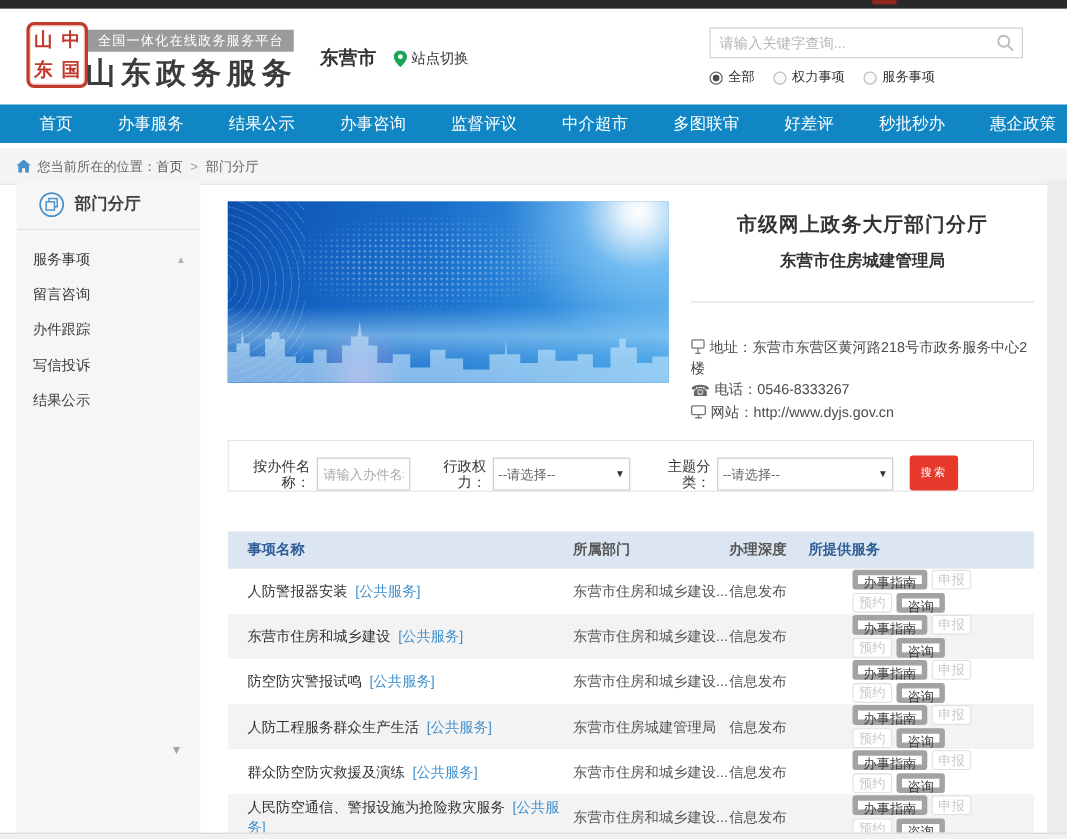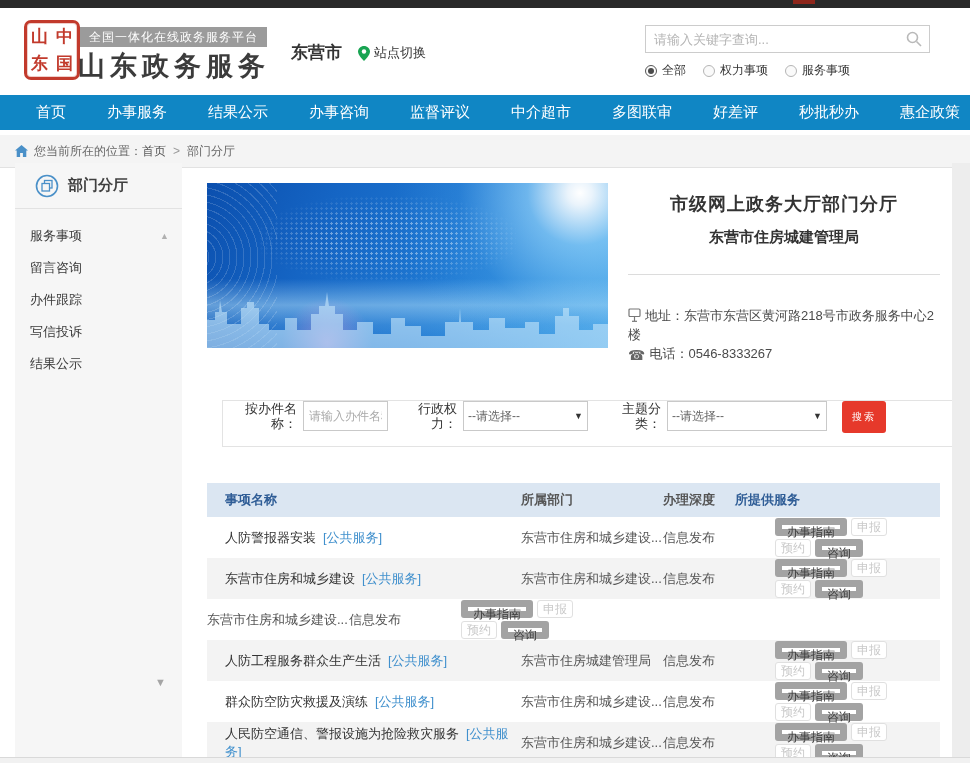--- a/index.html
+++ b/index.html
@@ -81,22 +81,22 @@
   .dept{left:628px;top:183px;width:312px;}
   .dept .t1{font-size:18px;font-weight:bold;text-align:center;color:#333;letter-spacing:1px;padding-top:9px;}
   .dept .t2{font-size:15px;font-weight:bold;text-align:center;color:#333;margin-top:12px;}
   .dept .div{border-top:1px solid #dcdcdc;margin-top:27px;}
   .dept .contact{margin-top:31px;font-size:13px;color:#4a4a4a;line-height:19px;}
   .dept .line{margin-bottom:0;}
   .dept .ic{display:inline-block;vertical-align:-2px;margin-right:4px;color:#666;}
   .dept .tel{font-size:14px;}
 
   
-  .filter{left:222px;top:400px;width:733px;height:47px;border:1px solid #e3e3e3;box-sizing:border-box;
-      display:flex;align-items:flex-start;padding-left:18px;font-size:13px;color:#333;background:#fff;}
+  .filter{left:207px;top:400px;width:733px;height:47px;border:1px solid #e3e3e3;box-sizing:border-box;
+      display:flex;align-items:flex-end;padding-left:18px;font-size:13px;color:#333;background:#fff;}
   .flabel{line-height:15px;white-space:normal;text-align:right;}
   .flabel.w1{width:56px;}
   .flabel.w2{width:45px;}
   .filter input{width:85px;height:30px;border:1px solid #c9c9c9;box-sizing:border-box;margin-left:6px;
       font-size:12px;color:#555;padding:0 5px;outline:0;font-family:inherit;}
   .filter input::placeholder{color:#aaa;}
   .fselect{height:30px;border:1px solid #c9c9c9;box-sizing:border-box;margin-left:6px;background:#fff;
       display:flex;align-items:center;justify-content:space-between;padding:0 4px;font-size:12px;color:#666;cursor:pointer;}
   .fselect .arr{font-size:9px;color:#333;}
   .fs1{width:125px;margin-right:28px;}
@@ -114,21 +114,21 @@
   .c3{flex:0 0 72px;}
   .c4{flex:1;}
   .trow{min-height:38px;font-size:13px;padding:1px 0;box-sizing:border-box;}
   .trow:nth-child(even){background:#f3f3f3;}
   .item-name{color:#333;}
   .item-tag{color:#4090cd;text-decoration:none;margin-left:7px;}
   .c2,.c3{color:#555;}
   .abtn-wrap{margin-left:40px;width:114px;display:flex;flex-wrap:wrap;gap:3px 4px;}
   .abtn{height:18px;line-height:15px;padding:0 5px;font-size:12px;background:#fff;border-radius:3px;
       cursor:pointer;font-family:inherit;white-space:nowrap;}
-  .abtn.en{border:7px solid #a3a3a3;color:#3c3c3c;}
+  .abtn.en{border:5px solid #a3a3a3;color:#3c3c3c;}
   .abtn.dis{border:1px solid #e0e0e0;color:#c9c9c9;cursor:default;}
 </style>
 </head>
 <body>
 
 <div class="screen">
 
   <div class="abs topbar">
     <div class="abs topbar-accent"></div>
   </div>
@@ -246,20 +246,27 @@
       <div class="line">
         <svg class="ic" width="13" height="14" viewBox="0 0 13 14">
           <rect x="1" y="1" width="11" height="7.5" rx="1" fill="none" stroke="#777" stroke-width="1.2"></rect>
           <line x1="6.5" y1="8.5" x2="6.5" y2="13" stroke="#777" stroke-width="1.2"></line>
           <line x1="4" y1="13.3" x2="9" y2="13.3" stroke="#777" stroke-width="1.2"></line>
         </svg><span>地址：</span><span>东营市东营区黄河路218号市政务服务中心2楼</span>
       </div>
       <div class="line">
         <span class="ic tel">☎</span><span>电话：</span><span>0546-8333267</span>
       </div>
+      <div class="line">
+        <svg class="ic" width="14" height="13" viewBox="0 0 14 13">
+          <rect x="0.8" y="1" width="12.4" height="8" rx="1" fill="none" stroke="#777" stroke-width="1.2"></rect>
+          <line x1="7" y1="9" x2="7" y2="11.3" stroke="#777" stroke-width="1.2"></line>
+          <line x1="4" y1="11.8" x2="10" y2="11.8" stroke="#777" stroke-width="1.2"></line>
+        </svg><span>网站：</span><span>http://www.dyjs.gov.cn</span>
+      </div>
     </div>
   </div>
 
   <div class="abs filter">
     <div class="flabel w1">按办件名称：</div>
     <input type="text" placeholder="请输入办件名称" style="">
     <div class="gap1"></div>
     <div class="flabel w2">行政权力：</div>
     <div class="fselect fs1">
       <span>--请选择--</span>
@@ -305,20 +312,23 @@
     <div class="c4">
             <div class="abtn-wrap">
               <button class="abtn en">办事指南</button>
               <button class="abtn dis">申报</button>
               <button class="abtn dis">预约</button>
               <button class="abtn en">咨询</button>
             </div>
           </div>
   </div>
         <div class="trow">
+    <div class="c1">
+      <span class="item-name">防空防灾警报试鸣</span><a href="#" class="item-tag">[公共服务]</a>
+    </div>
     <div class="c2">东营市住房和城乡建设...</div>
     <div class="c3">信息发布</div>
     <div class="c4">
             <div class="abtn-wrap">
               <button class="abtn en">办事指南</button>
               <button class="abtn dis">申报</button>
               <button class="abtn dis">预约</button>
               <button class="abtn en">咨询</button>
             </div>
           </div>

